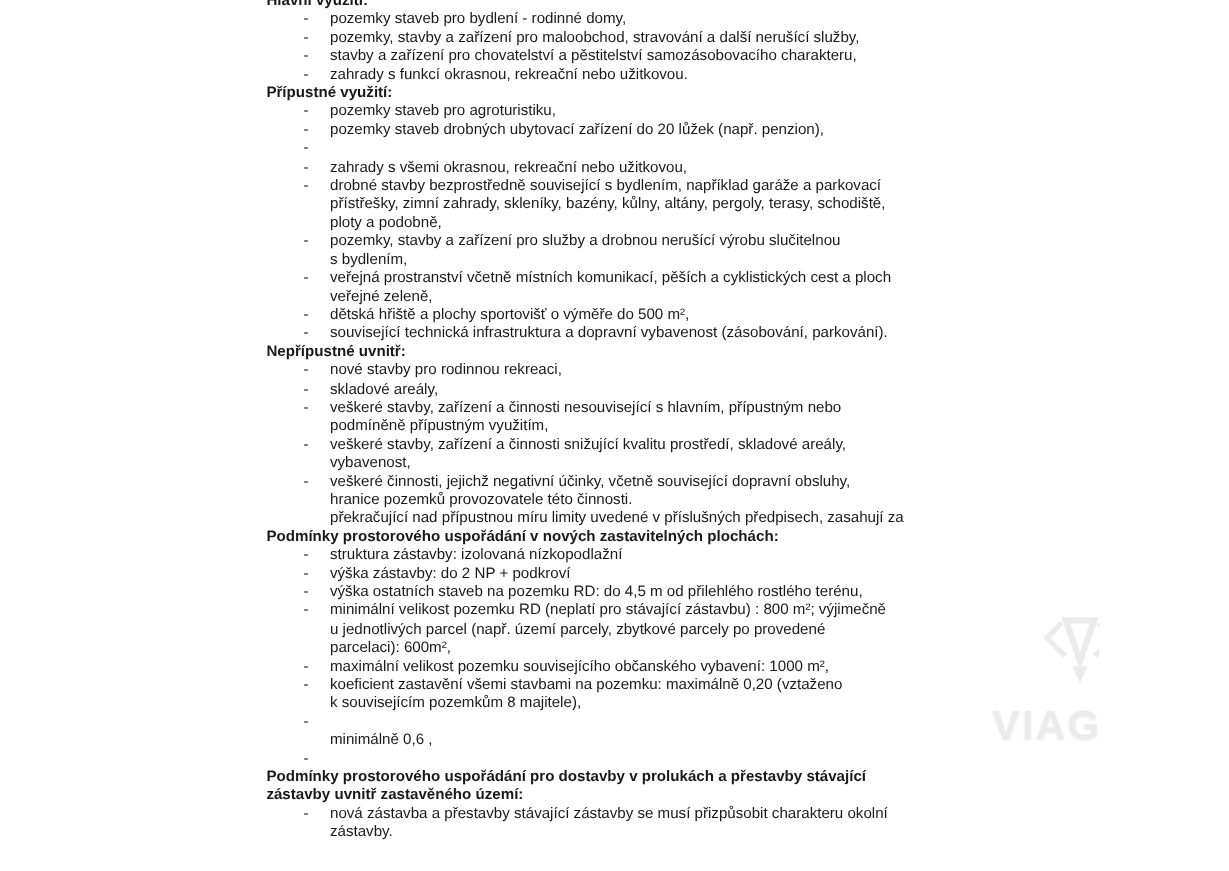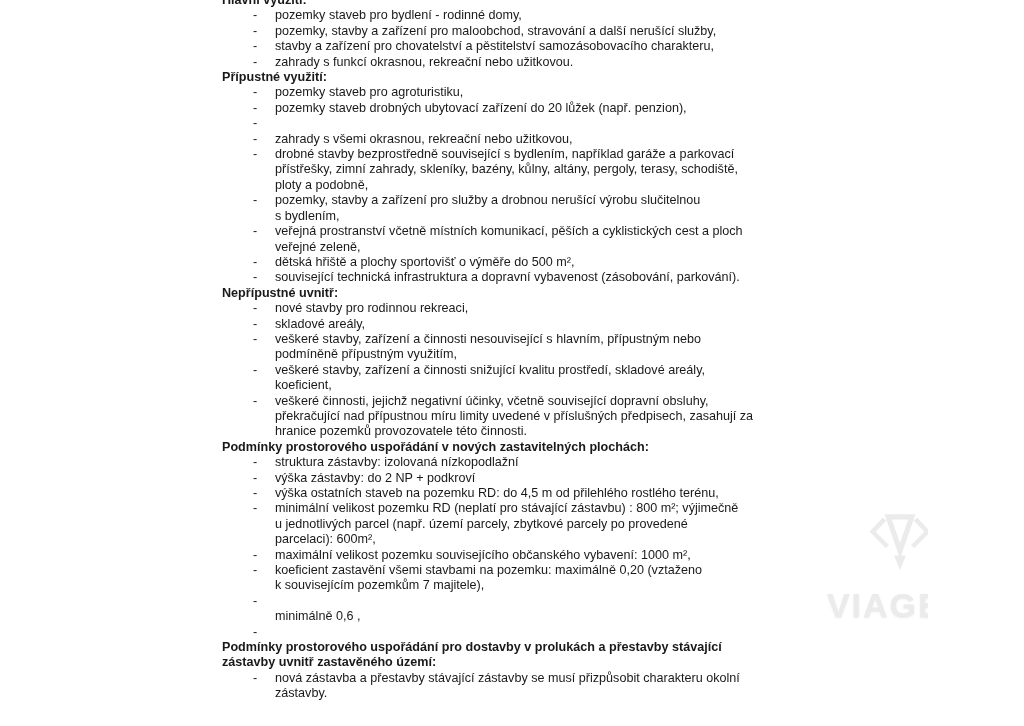--- a/index.html
+++ b/index.html
@@ -8,21 +8,20 @@
     background: #ffffff;
   }
   .page {
     position: relative;
     width: 916px;
     height: 726px;
     background: #ffffff;
     overflow: hidden;
     font-family: "Liberation Sans", sans-serif;
     color: #191919;
-    padding-left: 12px;
   }
   .content {
     position: absolute;
     left: 222px;
     top: -7px;
     width: 600px;
     font-size: 12.6px;
     line-height: 15.4px;
   }
   .heading {
@@ -157,34 +156,34 @@
       <div class="line">
         <span class="dash"></span>
         <span class="txt">podmíněně přípustným využitím,</span>
       </div>
       <div class="line">
         <span class="dash">-</span>
         <span class="txt">veškeré stavby, zařízení a činnosti snižující kvalitu prostředí, skladové areály,</span>
       </div>
       <div class="line">
         <span class="dash"></span>
-        <span class="txt">koeficient,</span>
+        <span class="txt">vybavenost,</span>
       </div>
       <div class="line">
         <span class="dash">-</span>
         <span class="txt">veškeré činnosti, jejichž negativní účinky, včetně související dopravní obsluhy,</span>
       </div>
       <div class="line">
         <span class="dash"></span>
+        <span class="txt">hranice pozemků provozovatele této činnosti.</span>
+      </div>
+      <div class="line">
+        <span class="dash"></span>
         <span class="txt">překračující nad přípustnou míru limity uvedené v příslušných předpisech, zasahují za</span>
       </div>
-      <div class="line">
-        <span class="dash"></span>
-        <span class="txt">hranice pozemků provozovatele této činnosti.</span>
-      </div>
       <div class="heading">Podmínky prostorového uspořádání v nových zastavitelných plochách:</div>
       <div class="line">
         <span class="dash">-</span>
         <span class="txt">struktura zástavby: izolovaná nízkopodlažní</span>
       </div>
       <div class="line">
         <span class="dash">-</span>
         <span class="txt">výška zástavby: do 2 NP + podkroví</span>
       </div>
       <div class="line">
@@ -206,21 +205,21 @@
       <div class="line">
         <span class="dash">-</span>
         <span class="txt">maximální velikost pozemku souvisejícího občanského vybavení: 1000 m²,</span>
       </div>
       <div class="line">
         <span class="dash">-</span>
         <span class="txt">koeficient zastavění všemi stavbami na pozemku: maximálně 0,20 (vztaženo</span>
       </div>
       <div class="line">
         <span class="dash"></span>
-        <span class="txt">k souvisejícím pozemkům 7 majitele),</span>
+        <span class="txt">k souvisejícím pozemkům 8 majitele),</span>
       </div>
       <div class="line">
         <span class="dash">-</span>
       </div>
       <div class="line">
         <span class="dash"></span>
         <span class="txt">minimálně 0,6 ,</span>
       </div>
       <div class="line">
         <span class="dash">-</span>

